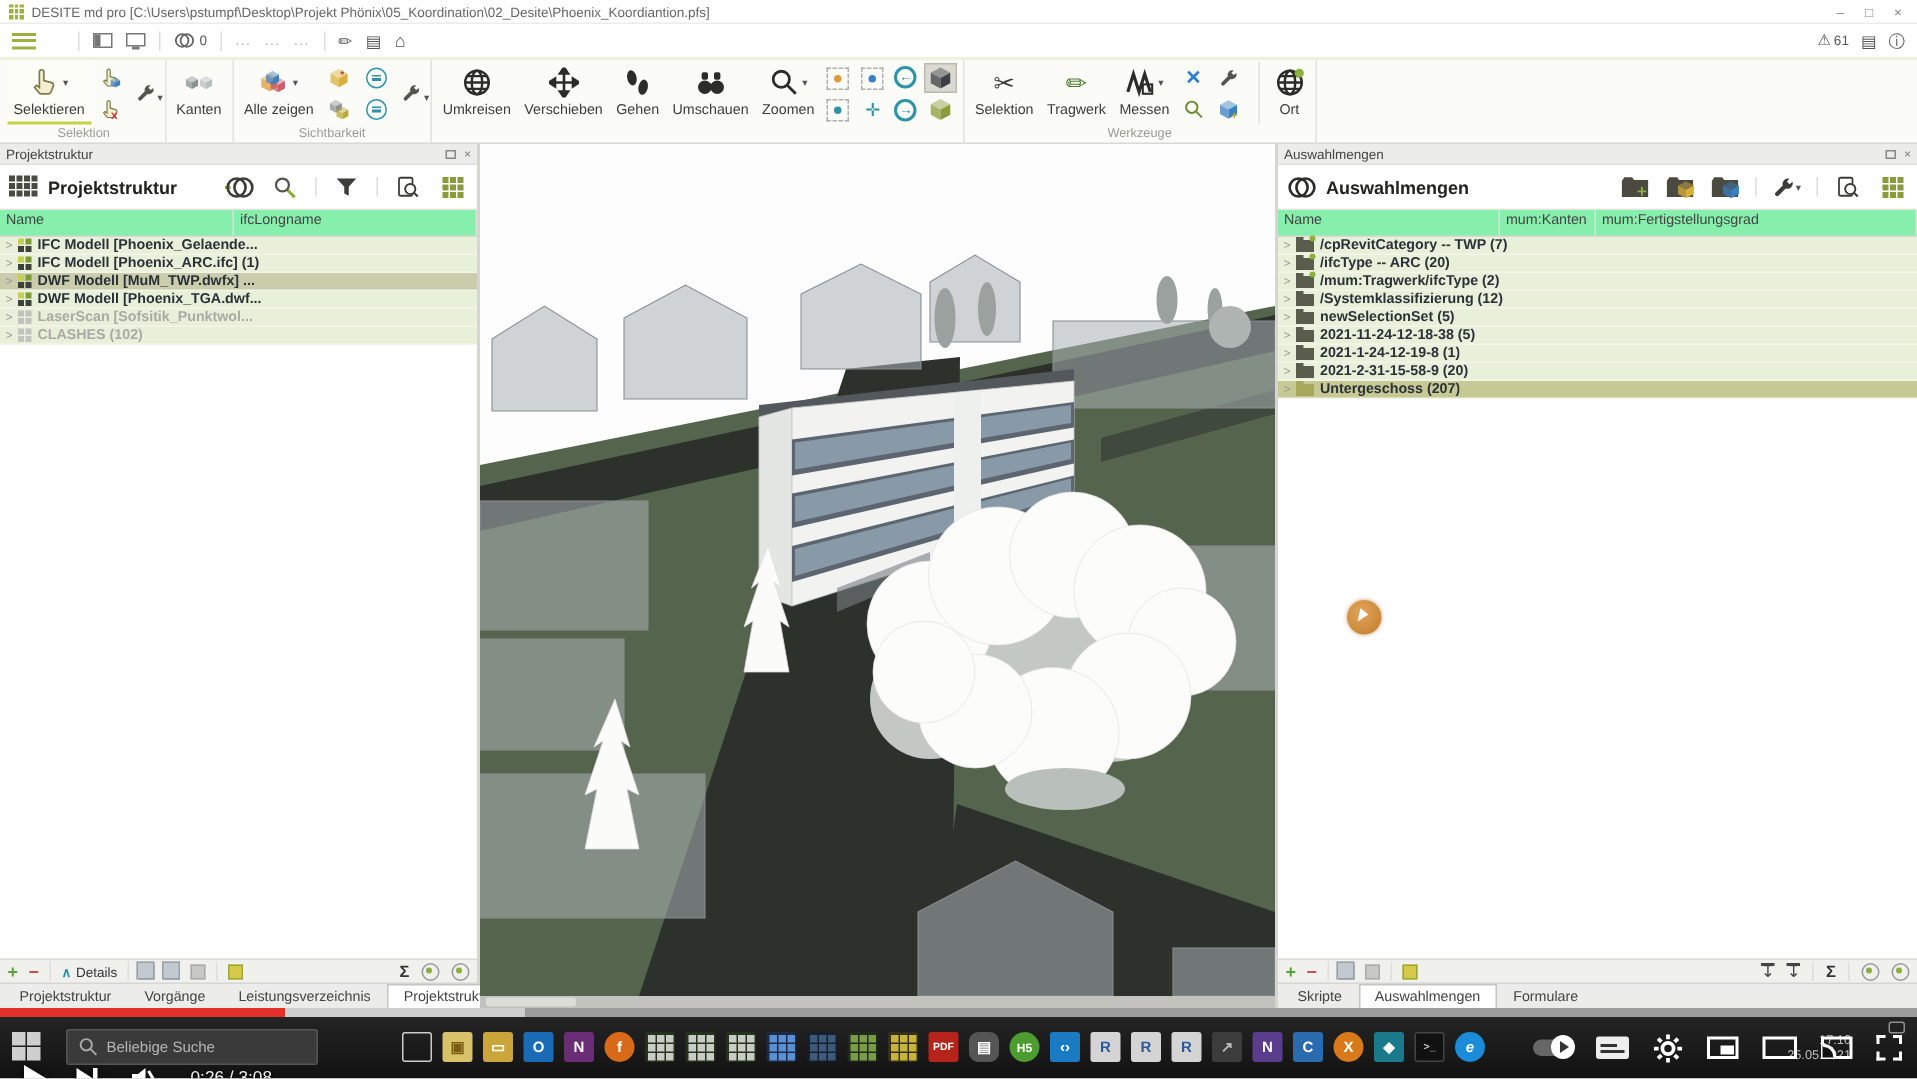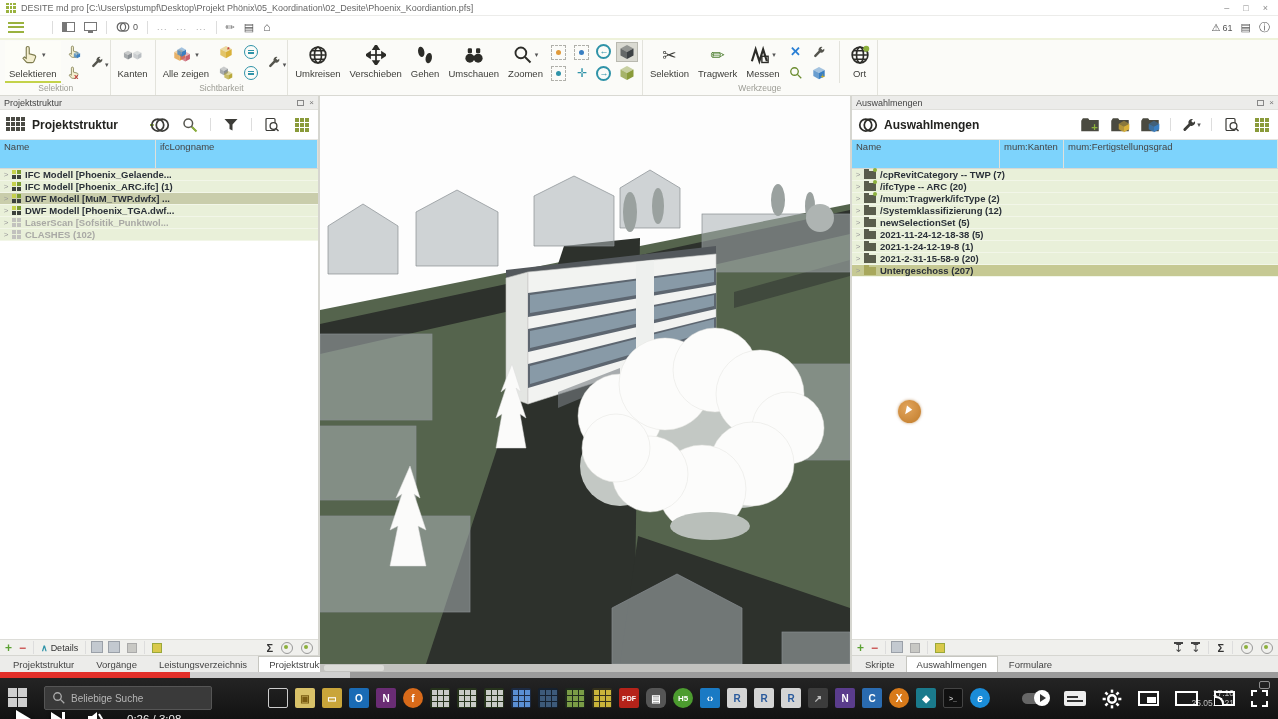--- a/index.html
+++ b/index.html
@@ -68,21 +68,21 @@
   .panel.right{width:426px;position:relative;}
   .minibar{height:14px;background:#ececea;display:flex;align-items:center;font-size:9px;color:#444;padding:0 4px;border-bottom:1px solid #e0e0dc;}
   .minibar .mb-icons{margin-left:auto;display:flex;gap:5px;align-items:center;color:#777;font-size:8px;}
   .float-sq{width:7px;height:6px;border:1px solid #888;}
   .phead{height:30px;display:flex;align-items:center;padding:0 6px;border-bottom:1px solid #e6e6e2;}
   .phead .ptitle{font-size:12px;font-weight:bold;color:#22221f;margin-left:6px;}
   .phead .picons{margin-left:auto;display:flex;align-items:center;gap:10px;}
   .phicon{width:20px;height:18px;display:flex;align-items:center;justify-content:center;}
   .bld-icon{width:20px;height:16px;display:grid;grid-template-columns:repeat(4,4px);grid-template-rows:repeat(3,4px);gap:1px;}
   .bld-icon i{background:#4a4a44;}
-  .colhead{height:29px;display:flex;background:#7dd3fc;border-bottom:1px solid #d8d8d3;font-size:9.5px;color:#444;}
+  .colhead{height:18px;display:flex;background:#86efac;border-bottom:1px solid #d8d8d3;font-size:9.5px;color:#444;}
   .colhead span{padding:1px 4px;border-right:1px solid #e0e0da;display:block;}
   .treerows{flex:none;}
   .trow{height:12px;display:flex;align-items:center;background:#e9f0d9;border-bottom:1px solid #f2f6e8;font-size:9.5px;cursor:default;}
   .trow .arr{color:#999;font-size:8px;width:12px;text-align:center;flex:none;}
   .trow .lbl{font-weight:bold;color:#2a3038;white-space:nowrap;overflow:hidden;}
   .trow.selected{background:#c9cdab;}
   .trow.selected2{background:#c6c993;}
   .trow.disabled .lbl{color:#a9a9a5;}
   .sq4{width:9px;height:9px;display:grid;grid-template-columns:4px 4px;grid-template-rows:4px 4px;gap:1px;margin-right:4px;flex:none;}
   .sq4 i:nth-child(1){background:#c6d14b;} .sq4 i:nth-child(2){background:#7c9c30;}

